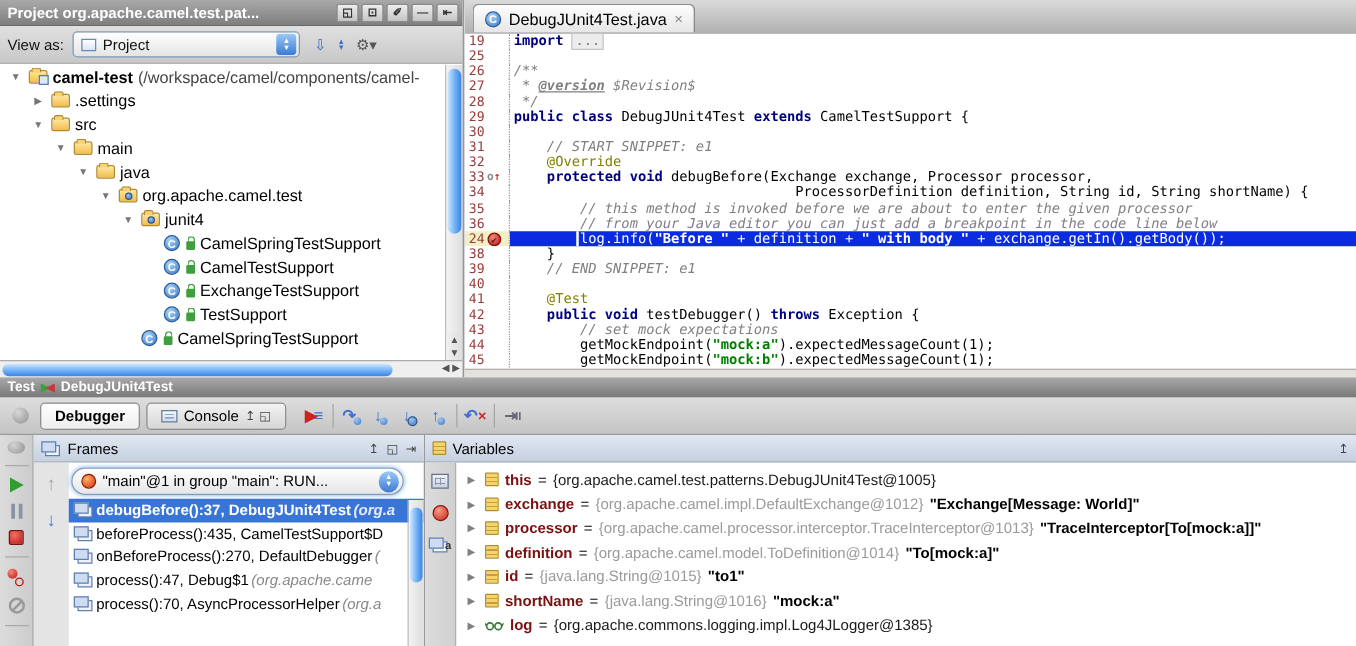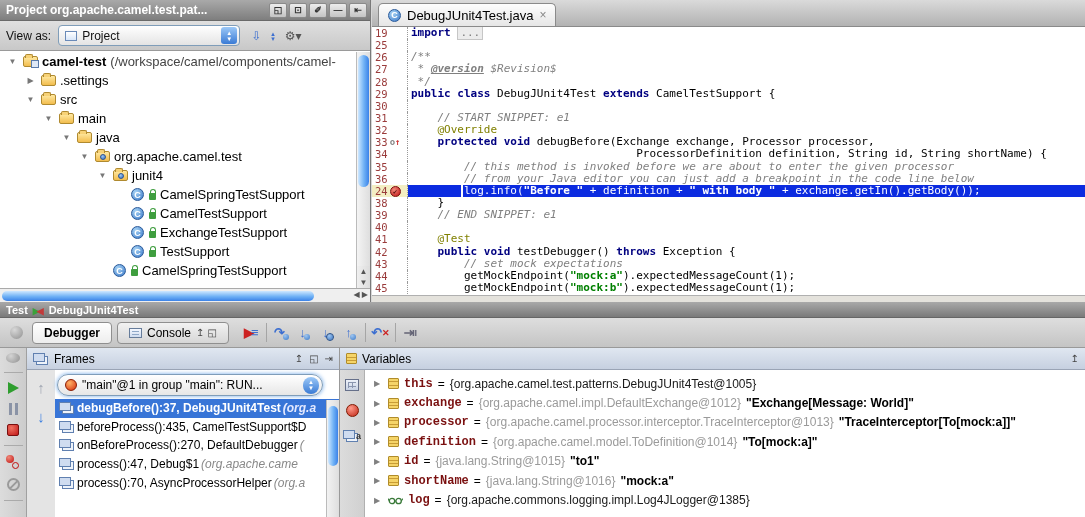--- a/index.html
+++ b/index.html
@@ -203,21 +203,21 @@
   .ic-watch { width:13px; height:13px; border-radius:50%; border:1px solid #801800;
               background:radial-gradient(circle at 35% 30%,#ff9a8a,#c02818); }
   .ic-autos { display:flex; align-items:center; }
   .ic-autos b { font-size:9px; color:#333; margin-left:-3px; }
   .vars-rows { flex:1; min-width:0; padding-top:4px; overflow:hidden; }
   .var-row { height:19.4px; display:flex; align-items:center; gap:5px; padding-left:9px;
              font-size:12px; white-space:nowrap; overflow:hidden; }
   .vtri { color:#808080; font-size:8px; width:9px; flex:none; }
   .ic-value { width:11px; height:11px; border:1px solid #b08c2a; border-radius:1px; flex:none;
               background:repeating-linear-gradient(#f5d468 0 2.5px,#c89c36 2.5px 3.5px); }
-  .vname { color:#7a1010; font-weight:bold;font-family:Liberation Mono, monospace; }
+  .vname { color:#7a1010; font-weight:bold; }
   .veq { color:#000; }
   .vtype { color:#9a9a9a; }
   .vtype.dark { color:#1a1a1a; }
   .vval { color:#000; font-weight:bold; }
 </style>
 </head>
 <body>
 
 <div class="screen">
 

